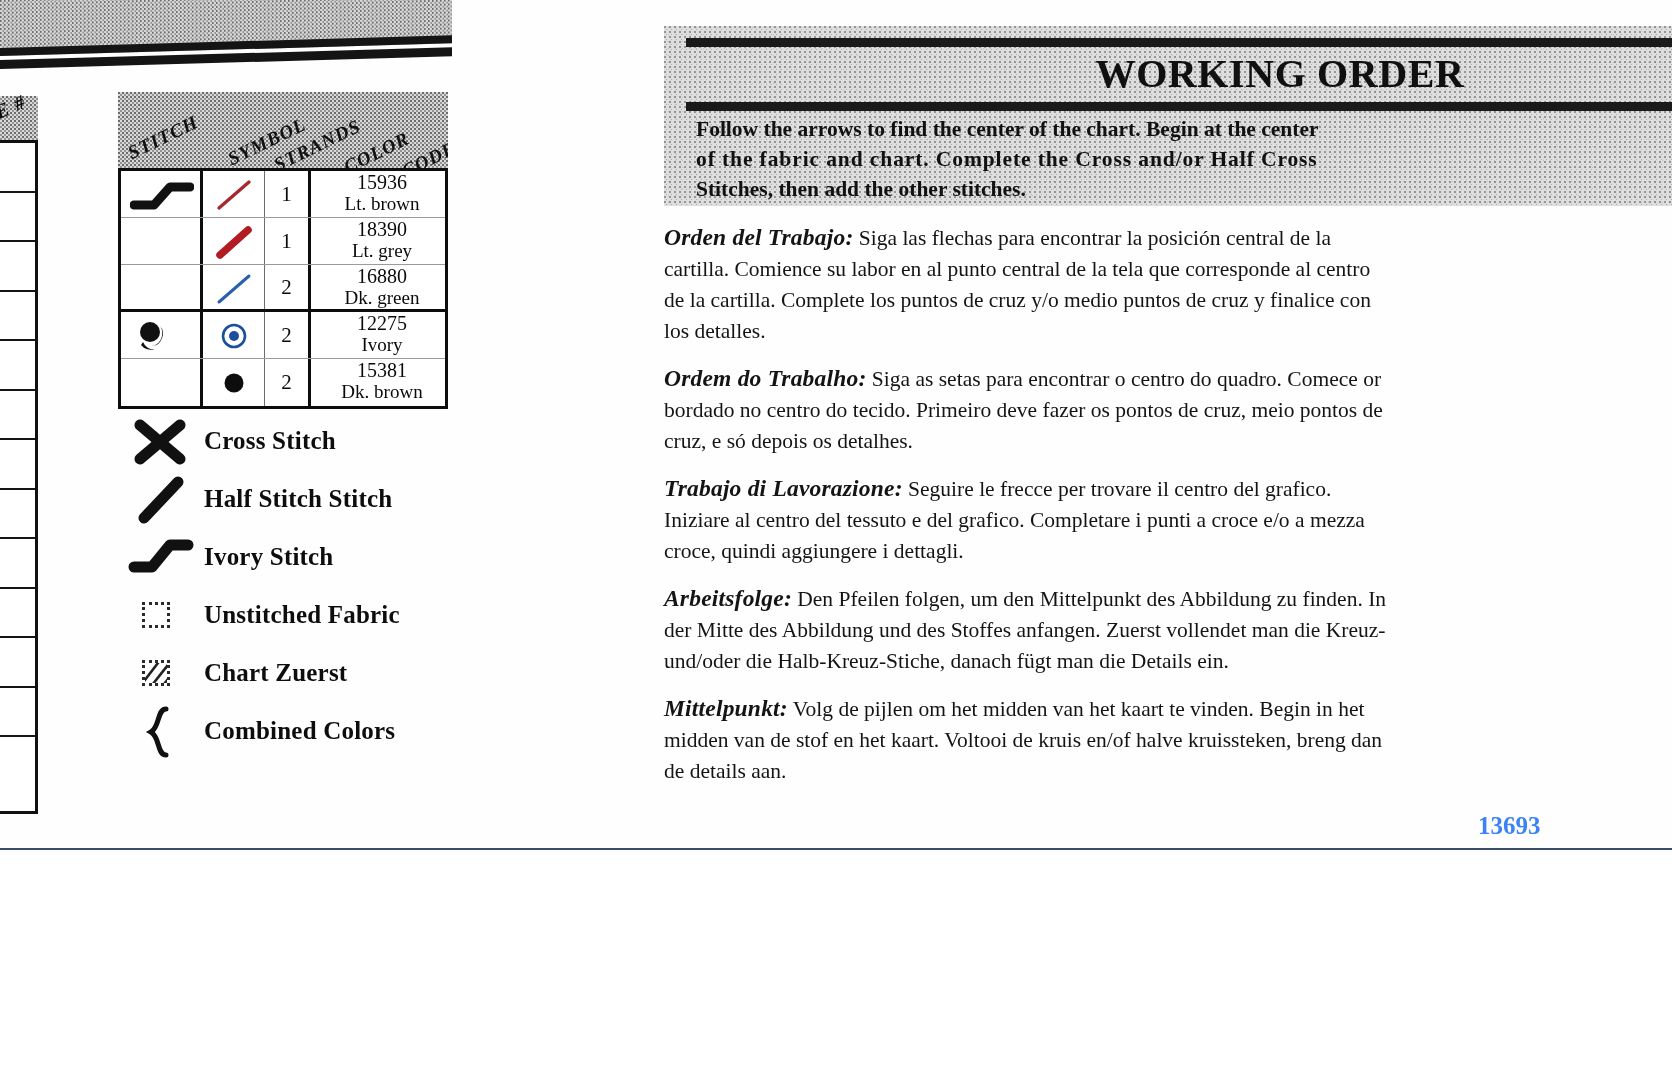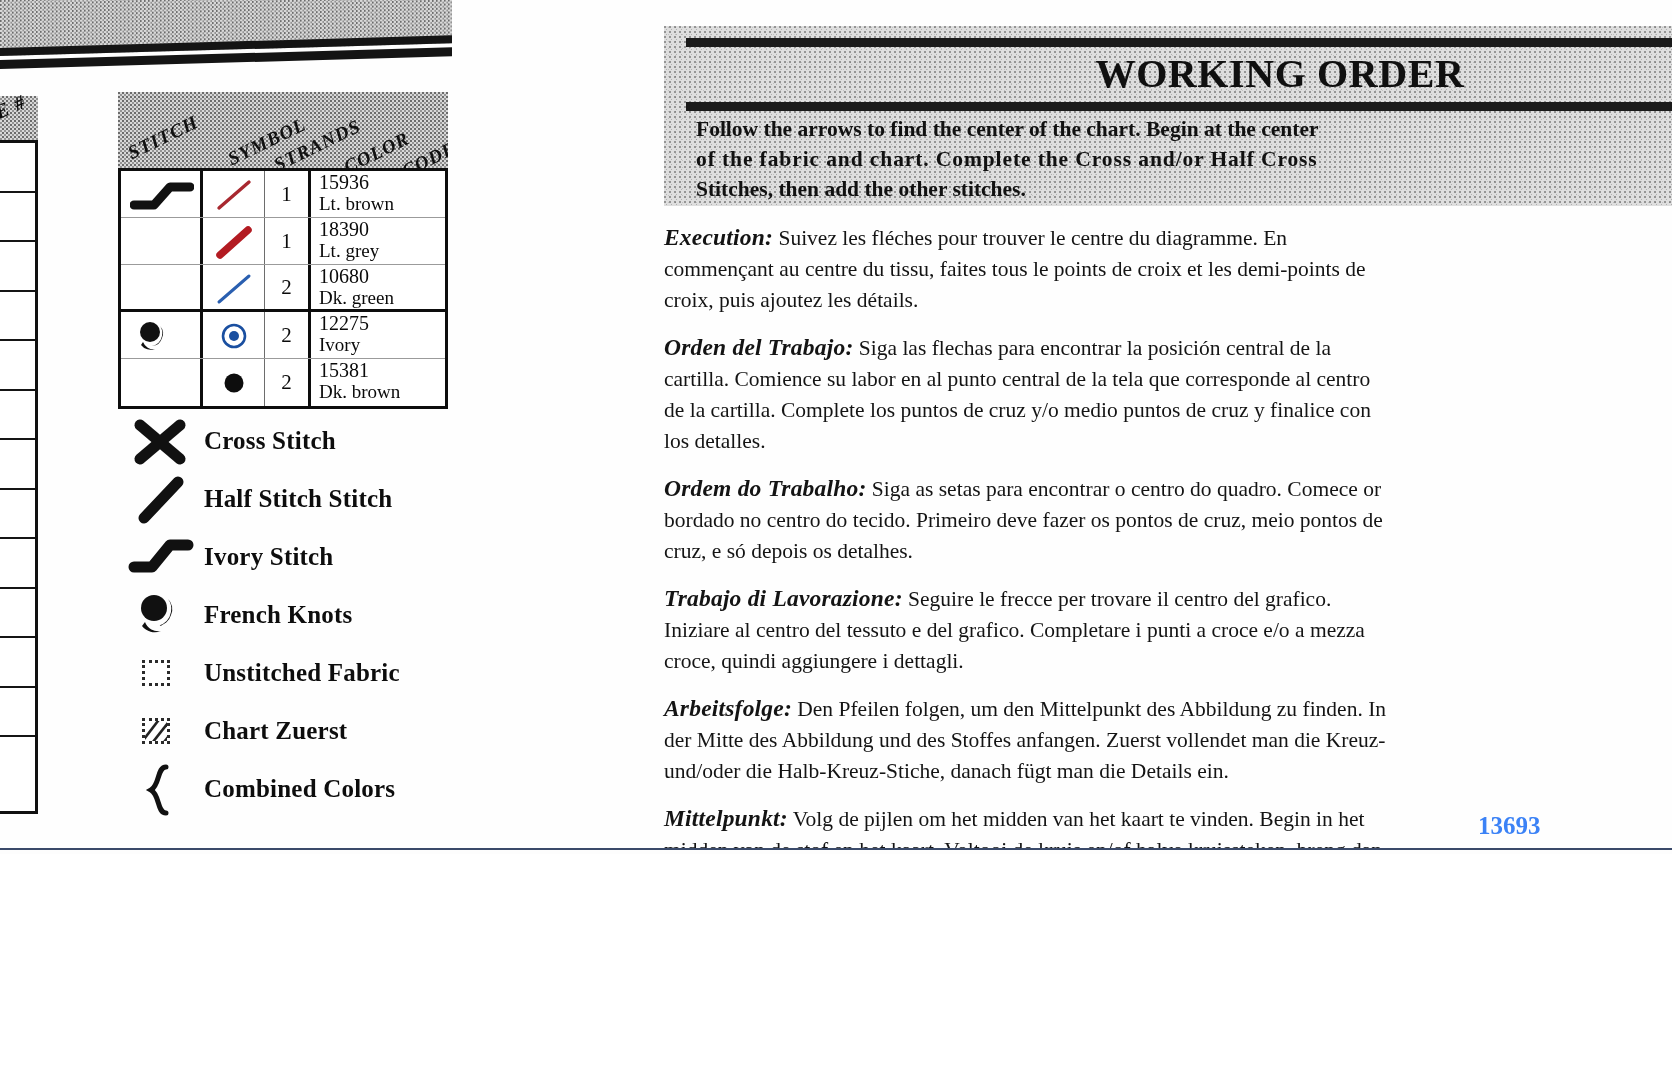--- a/index.html
+++ b/index.html
@@ -105,21 +105,21 @@
   #legend-body{ width:330px; border:3px solid #0d0d0d; background:#fff; }
   .lg-row{ display:flex; height:47px; border-bottom:1px solid #9b9b9b; }
   .lg-row.grp{ border-bottom:3px solid #0d0d0d; }
   .lg-row:last-child{ border-bottom:none; }
   .c-stitch { width:82px; border-right:3px solid #0d0d0d; position:relative; }
   .c-symbol { width:62px; border-right:1.5px solid #6d6d6d; position:relative; }
   .c-strands{ width:46px; border-right:3px solid #0d0d0d; position:relative;
               display:flex; align-items:center; justify-content:center;
               font-size:21px; font-family:"Liberation Serif", serif; }
   .c-color  { flex:1; position:relative; padding-left:8px; padding-top:1px;
-              font-family:"Liberation Serif", serif; }
+              font-family:"Liberation Serif", serif;text-align:center; }
   .code-num { font-size:20px; line-height:21px; }
   .code-name{ font-size:19px; line-height:21px; }
 
   
   .glyph-back{ position:absolute; left:9px; top:9px; width:64px; height:30px; }
   .glyph-knot{ position:absolute; left:16px; top:8px; width:34px; height:32px; }
 
   
   .sw-diag{ position:absolute; left:12px; top:7px; width:38px; height:34px; }
   .sw-dot { position:absolute; left:0; top:0; width:62px; height:47px;
@@ -258,21 +258,21 @@
 
       <div class="lg-row grp">
         <div class="c-stitch"></div>
         <div class="c-symbol">
           <svg class="sw-diag" viewBox="0 0 38 34">
             <line x1="4" y1="30" x2="34" y2="4" stroke="#2a5fb0" stroke-width="3" stroke-linecap="round"></line>
           </svg>
         </div>
         <div class="c-strands">2</div>
         <div class="c-color">
-          <div class="code-num">10680</div>
+          <div class="code-num">16880</div>
           <div class="code-name">Dk. green</div>
         </div>
       </div>
 
       <div class="lg-row">
         <div class="c-stitch">
           <svg class="glyph-knot" viewBox="0 0 34 32">
             <circle cx="13" cy="12" r="10" fill="#111"></circle>
             <path d="M23 6 a11 11 0 0 1 2 12 a11 11 0 0 1 -10 8 a13 13 0 0 0 10 -10 a12 12 0 0 0 -2 -10 z" fill="#111"></path>
             <path d="M6 22 a11 11 0 0 0 12 7 a12 12 0 0 1 -14 -4 z" fill="#111"></path>
@@ -335,30 +335,20 @@
 
     <div class="key-row">
       <div class="key-ico">
         <svg width="66" height="40" viewBox="0 0 66 40" style="position:absolute;left:10px;top:8px;">
           <path d="M6 31 L24 31 L42 9 L60 9" stroke="#111" stroke-width="11" fill="none" stroke-linecap="round" stroke-linejoin="round"></path>
         </svg>
       </div>
       <div class="key-txt">Ivory Stitch</div>
     </div>
 
-    <div class="key-row">
-      <div class="key-ico">
-        <svg width="50" height="46" viewBox="0 0 50 46" style="position:absolute;left:18px;top:6px;">
-          <circle cx="18" cy="16" r="13" fill="#111"></circle>
-          <path d="M32 7 a14 14 0 0 1 3 16 a15 15 0 0 1 -13 11 a17 17 0 0 0 13 -14 a16 16 0 0 0 -3 -13 z" fill="#111"></path>
-          <path d="M9 30 a14 14 0 0 0 16 9 a16 16 0 0 1 -19 -5 z" fill="#111"></path>
-        </svg>
-      </div>
-      <div class="key-txt">French Knots</div>
-    </div>
 
     <div class="key-row">
       <div class="key-ico">
         <div style="position:absolute;left:24px;top:16px;width:28px;height:26px;
                     border:3px dotted #2b2b2b;background:#fff;"></div>
       </div>
       <div class="key-txt">Unstitched Fabric</div>
     </div>
 
     <div class="key-row">
@@ -393,23 +383,20 @@
     <div id="wo-rule-bot"></div>
     <div id="wo-sub">
       <span class="l1">Follow the arrows to find the center of the chart. Begin at the center</span>
       <span class="l2">of the fabric and chart. Complete the Cross and/or Half Cross</span>
       <span class="l3">Stitches, then add the other stitches.</span>
     </div>
   </div>
 
   <div id="langs">
 
-    <p class="lang-p">
-      <span class="lang-h">Execution:</span><span> Suivez les fléches pour trouver le centre du diagramme. En commençant au centre du tissu, faites tous le points de croix et les demi-points de croix, puis ajoutez les détails.</span>
-    </p>
 
     <p class="lang-p">
       <span class="lang-h">Orden del Trabajo:</span><span> Siga las flechas para encontrar la posición central de la cartilla. Comience su labor en al punto central de la tela que corresponde al centro de la cartilla. Complete los puntos de cruz y/o medio puntos de cruz y finalice con los detalles.</span>
     </p>
 
     <p class="lang-p">
       <span class="lang-h">Ordem do Trabalho:</span><span> Siga as setas para encontrar o centro do quadro. Comece or bordado no centro do tecido. Primeiro deve fazer os pontos de cruz, meio pontos de cruz, e só depois os detalhes.</span>
     </p>
 
     <p class="lang-p">

